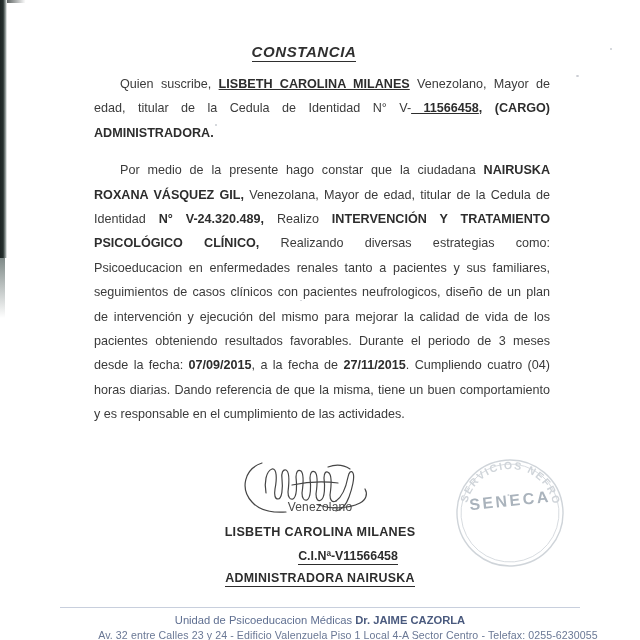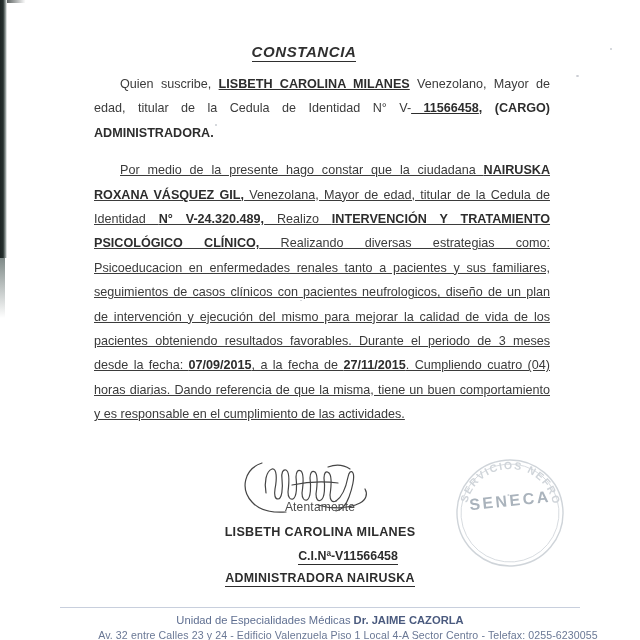--- a/index.html
+++ b/index.html
@@ -63,21 +63,21 @@
     line-height: 24.4px;
     text-align: justify;
     color: #3b3b3b;
   }
   .body-text p {
     margin: 8px;
     text-indent: 26px;
     text-align: justify;
     text-justify: inter-word;
   }
-  .body-text p.p-gap { margin-top: 13px; text-decoration: underline; }
+  .body-text p.p-gap { margin-top: 13px; }
   b { font-weight: bold; color: #2d2d2d; text-align: center; }
   .bu { font-weight: bold; text-decoration: underline; color: #2d2d2d; }
   .sig-atentamente {
     position: absolute;
     left: 0; top: 500px;
     width: 640px;
     text-align: center;
     font-size: 12px;
     color: #4a4a4a;
     letter-spacing: 0.2px;
@@ -226,28 +226,28 @@
     </defs>
     <circle cx="58" cy="58" r="53" fill="none" stroke="#8e9aa6" stroke-width="1.4"></circle>
     <circle cx="58" cy="58" r="49" fill="none" stroke="#8e9aa6" stroke-width="0.8"></circle>
     <text font-family="Liberation Sans, sans-serif" font-size="10.5" font-weight="bold" fill="#8e9aa6" letter-spacing="1.6">
       <textPath href="#stamparc" startOffset="10%">SERVICIOS NEFROLOGICOS, C.A.</textPath>
     </text>
     <circle cx="58" cy="40" r="1" fill="#8e9aa6"></circle>
   </svg>
   <div class="stamp-center">SENECA</div>
 
-  <div class="sig-atentamente">Atentamente</div>
+  <div class="sig-atentamente">Venezolano</div>
   <div class="sig-name">LISBETH CAROLINA MILANES</div>
   <div class="sig-ci">
     <span>C.I.Nª-V11566458</span>
   </div>
   <div class="sig-role">
     <span>ADMINISTRADORA NAIRUSKA</span>
   </div>
 
   <div class="footer-rule"></div>
   <div class="footer-line1">
-    <span>Unidad de Especialidades Médicas </span><b>Dr.  JAIME CAZORLA</b>
+    <span>Unidad de Psicoeducacion Médicas </span><b>Dr.  JAIME CAZORLA</b>
   </div>
   <div class="footer-line2">Av. 32  entre  Calles  23  y  24 - Edificio  Valenzuela Piso 1 Local 4-A Sector Centro - Telefax: 0255-6230055</div>
 
 </div>
 
 </body></html>

